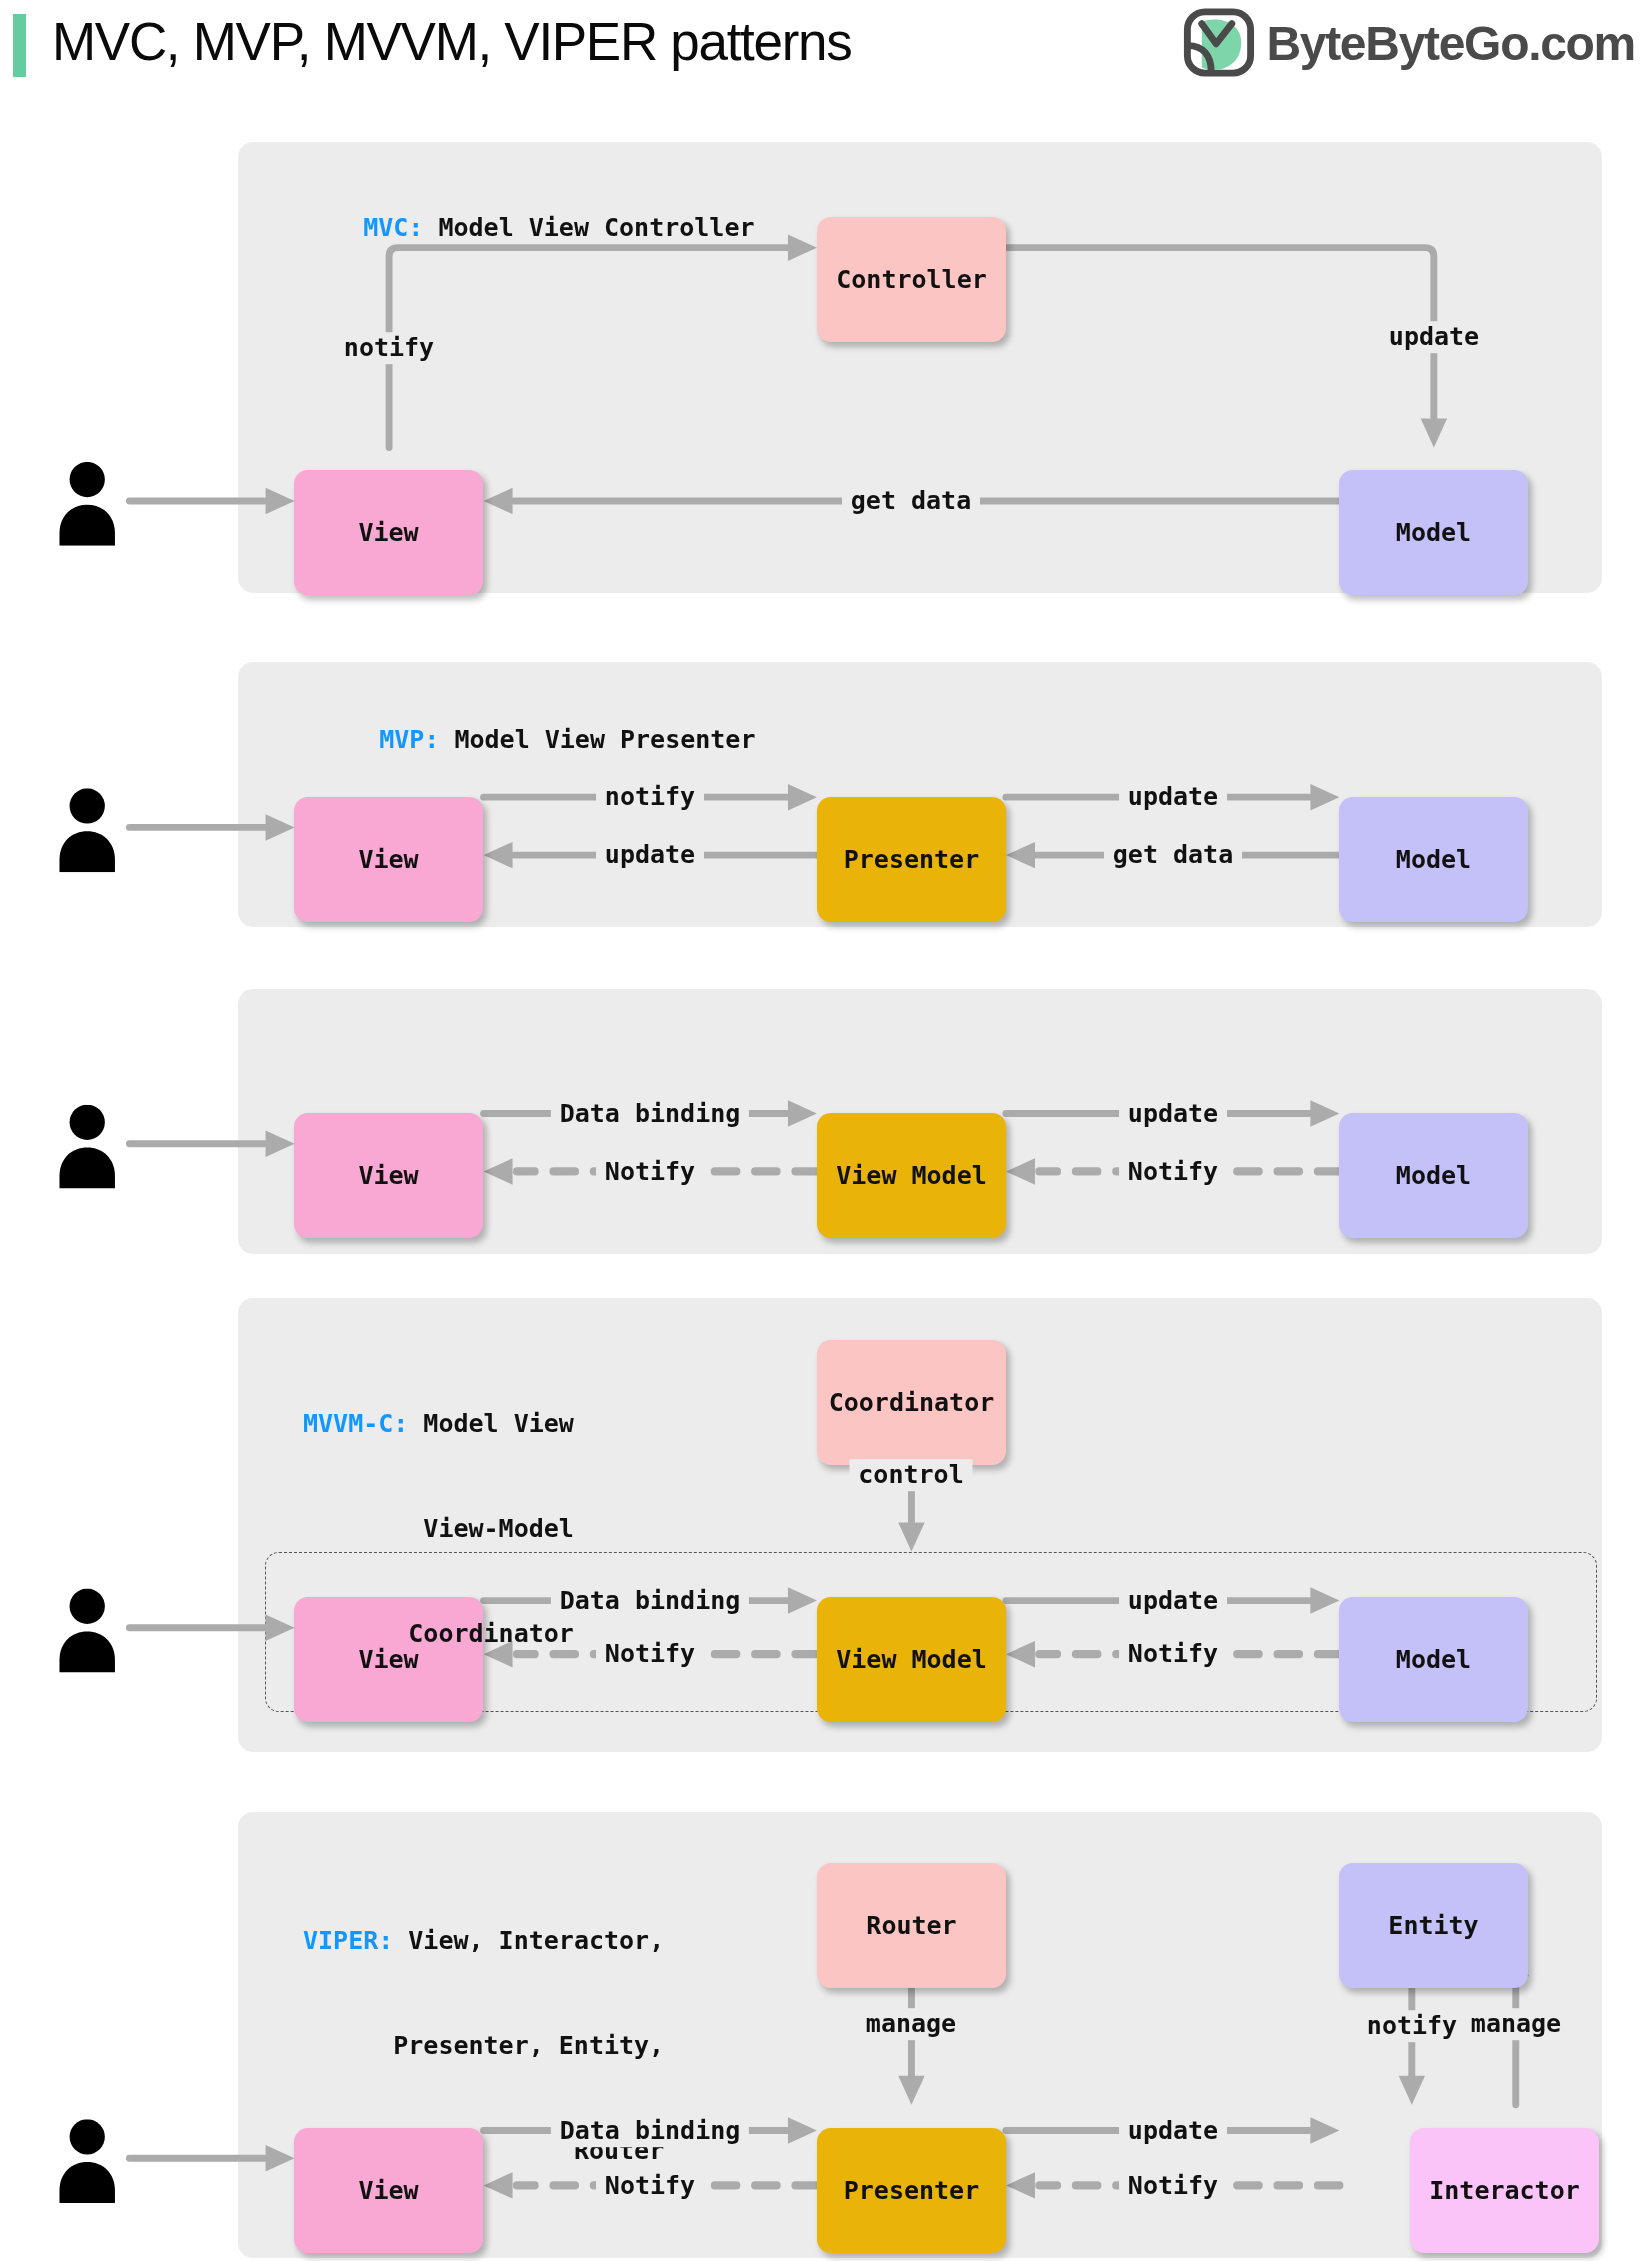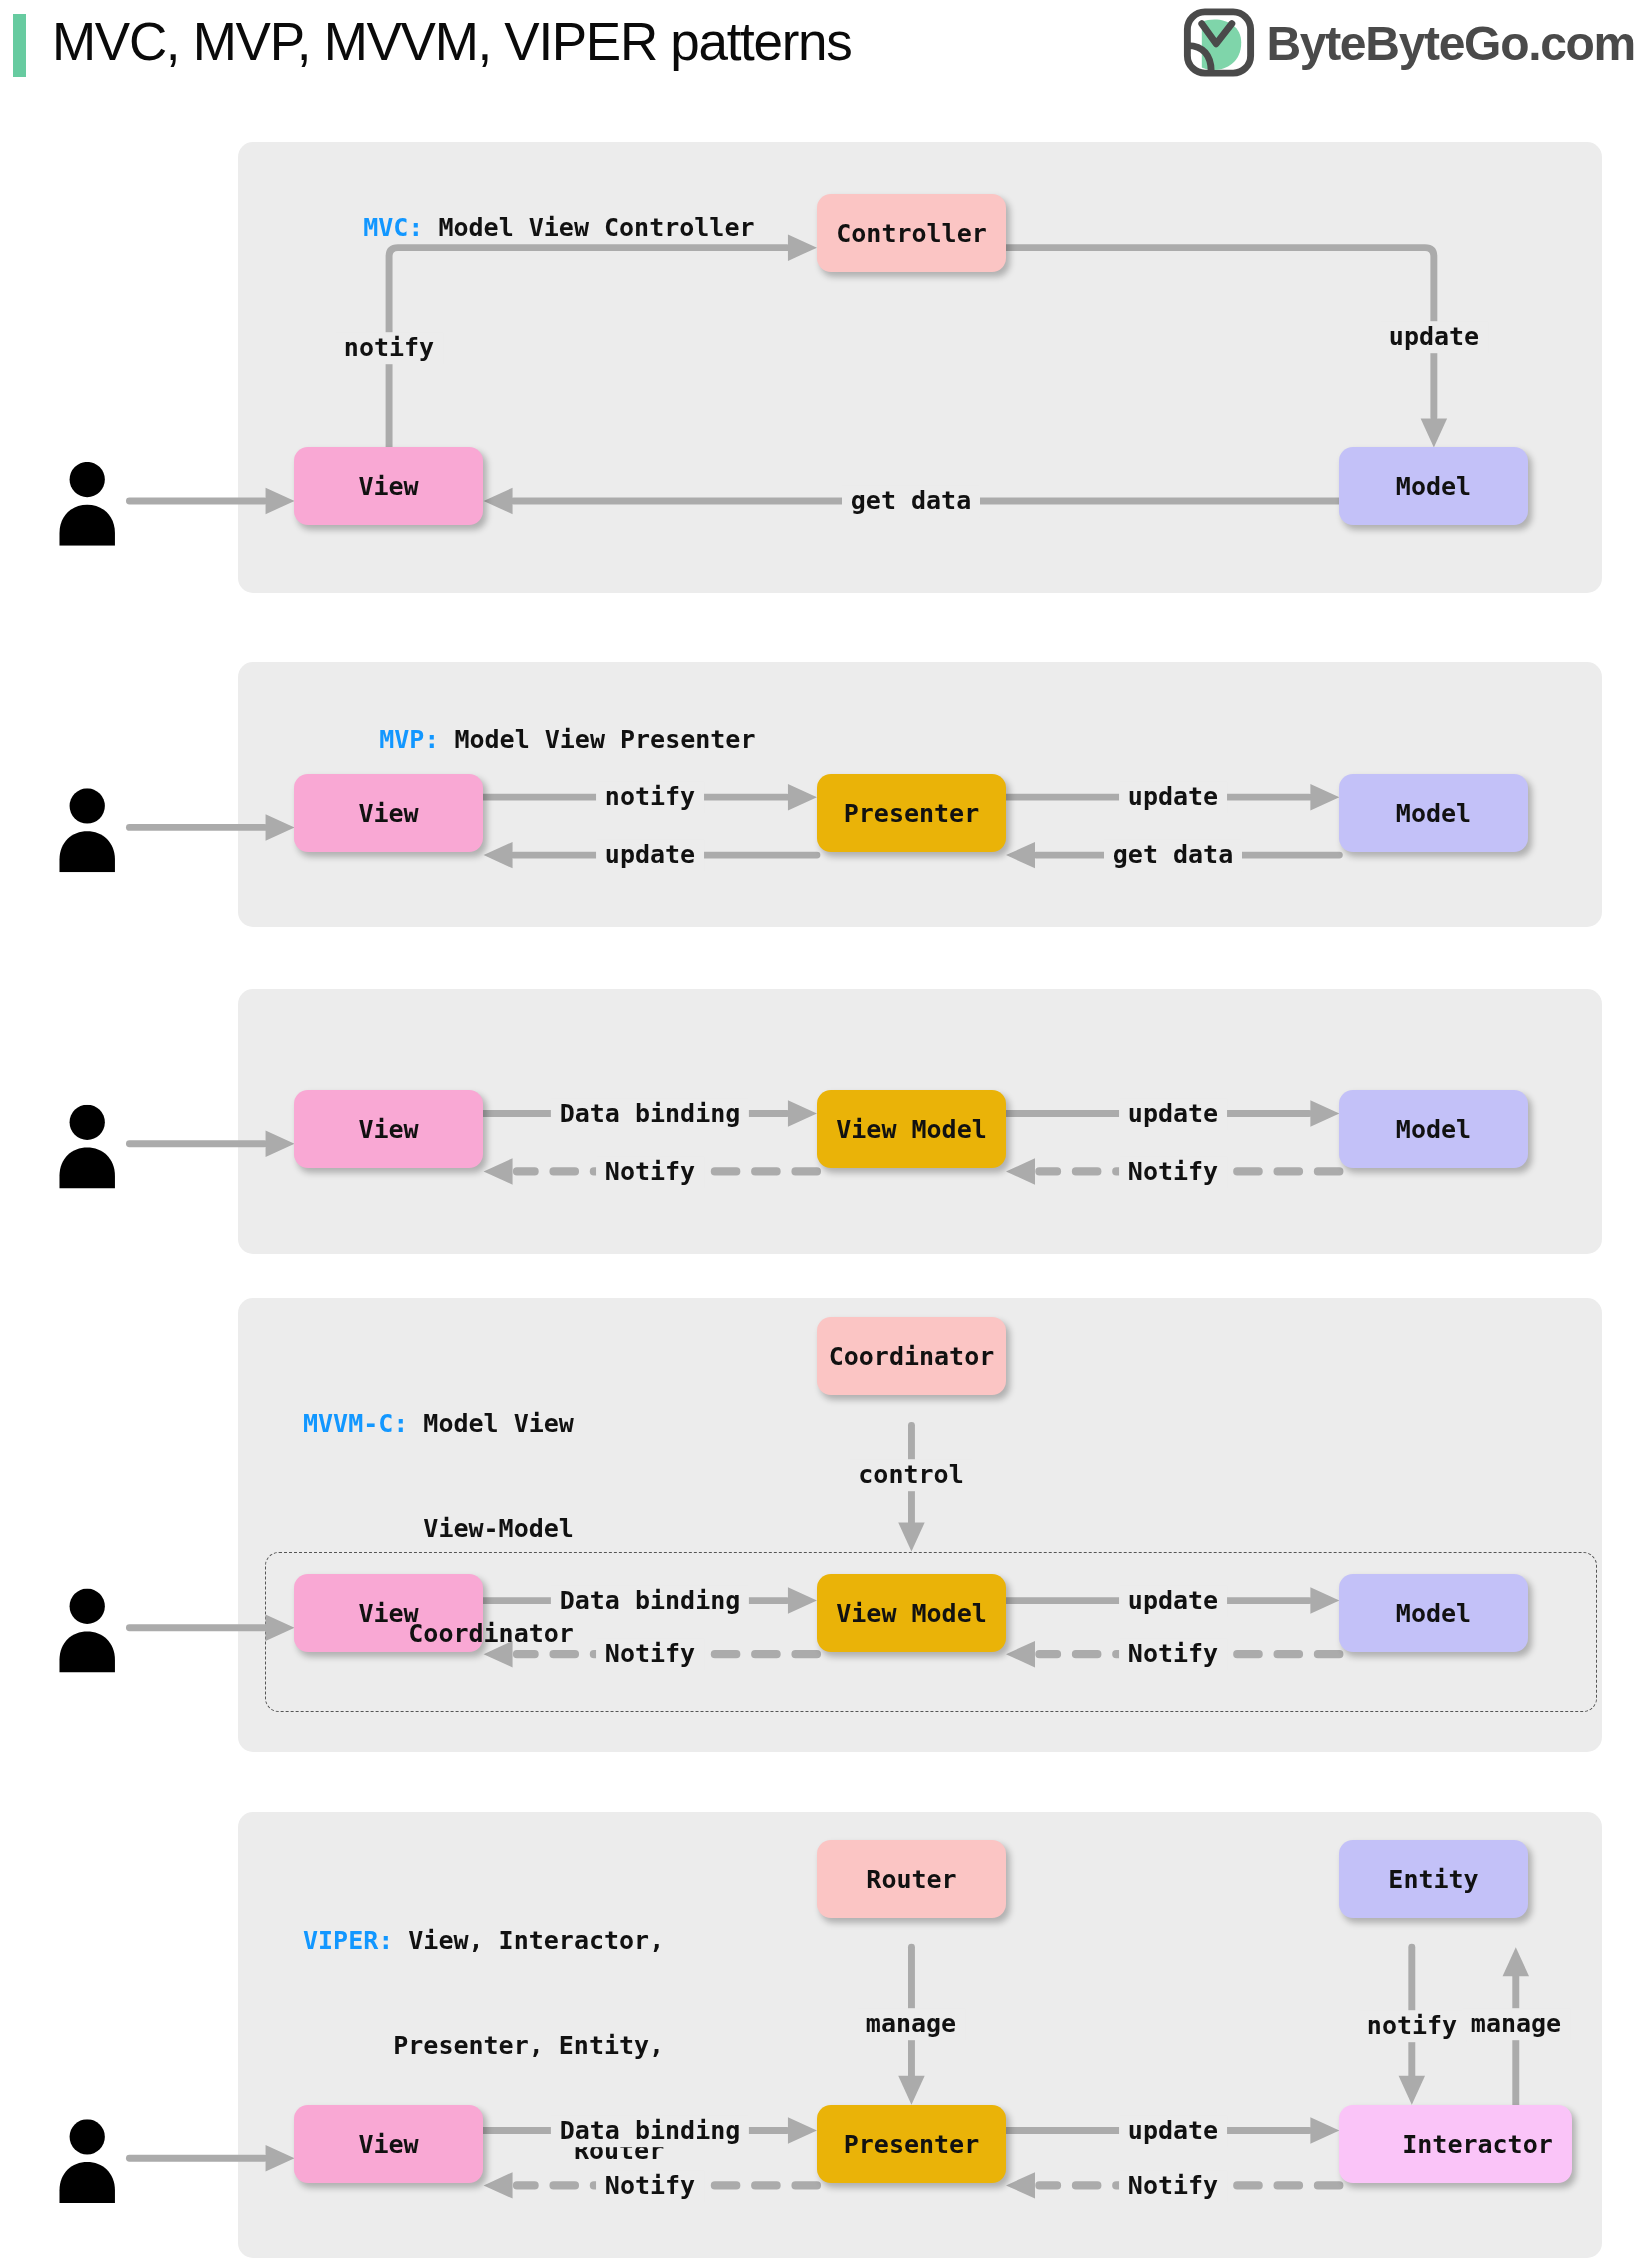--- a/index.html
+++ b/index.html
@@ -10,24 +10,24 @@
   .main-title{position:absolute;left:40px;top:11.3px;z-index:5;
               font-family:"Liberation Sans",sans-serif;font-size:53px;font-weight:400;
               letter-spacing:-1.3px;color:#0a0a0a;white-space:pre;margin-left:12px;}
   .brand{position:absolute;top:7.6px;right:14px;display:flex;align-items:center;gap:11.3px;z-index:5;}
   .brand-text{font-family:"Liberation Sans",sans-serif;font-weight:bold;font-size:48px;
               color:#4A4A4A;letter-spacing:-1.3px;white-space:pre;}
   
   .panel{position:absolute;left:238px;width:1364px;background:#ECECEC;border-radius:15px;z-index:0;}
   .dashed-box{position:absolute;border:1.9px dashed #555;border-radius:14px;z-index:1;}
   
-  .box{position:absolute;width:189px;height:78px;border-radius:14px;z-index:3;
+  .box{position:absolute;width:189px;height:125px;border-radius:14px;z-index:3;
        display:flex;align-items:center;justify-content:center;
        font-size:25px;font-weight:bold;color:#111;white-space:pre;
-       box-shadow:3.2px 4.4px 6.3px rgba(0,0,0,0.25);}
+       box-shadow:3.2px 4.4px 6.3px rgba(0,0,0,0.25);margin-top:23px;}
   .green{background:#f9a8d4;}
   .pink{background:#FBC5C4;}
   .purple{background:#C3C1F8;}
   .yellow{background:#eab308;}
   .magenta{background:#FAC4F8;}
   
   .ptitle{position:absolute;z-index:4;font-size:25px;font-weight:bold;color:#111;
           line-height:35px;white-space:pre;}
   .ptitle.multi{text-align:right;}
   .tag{color:#1297FF;margin-right:15px;}
@@ -246,21 +246,21 @@
 
   <div class="ptitle multi" style="left:303px;top:1853px;">
     <div><span class="tag">VIPER:</span><span>View, Interactor,</span></div>
     <div>Presenter, Entity,</div>
     <div>Router</div>
   </div>
   <div class="box pink" style="left:817px;top:1840px;">Router</div>
   <div class="box purple" style="left:1339px;top:1840px;">Entity</div>
   <div class="box green" style="left:294px;top:2105px;">View</div>
   <div class="box yellow" style="left:817px;top:2105px;">Presenter</div>
-  <div class="box magenta" style="left:1339px;top:2105px;padding-left:44px;">Interactor</div>
+  <div class="box magenta" style="left:1410px;top:2105px;">Interactor</div>
   <div class="lbl" style="left:911px;top:2024px;">manage</div>
   <div class="lbl" style="left:1412px;top:2026px;">notify</div>
   <div class="lbl" style="left:1516px;top:2024px;">manage</div>
   <div class="lbl" style="left:650px;top:2131px;">Data binding</div>
   <div class="lbl" style="left:650px;top:2186px;">Notify</div>
   <div class="lbl" style="left:1173px;top:2131px;">update</div>
   <div class="lbl" style="left:1173px;top:2186px;">Notify</div>
 
 </div>
 

